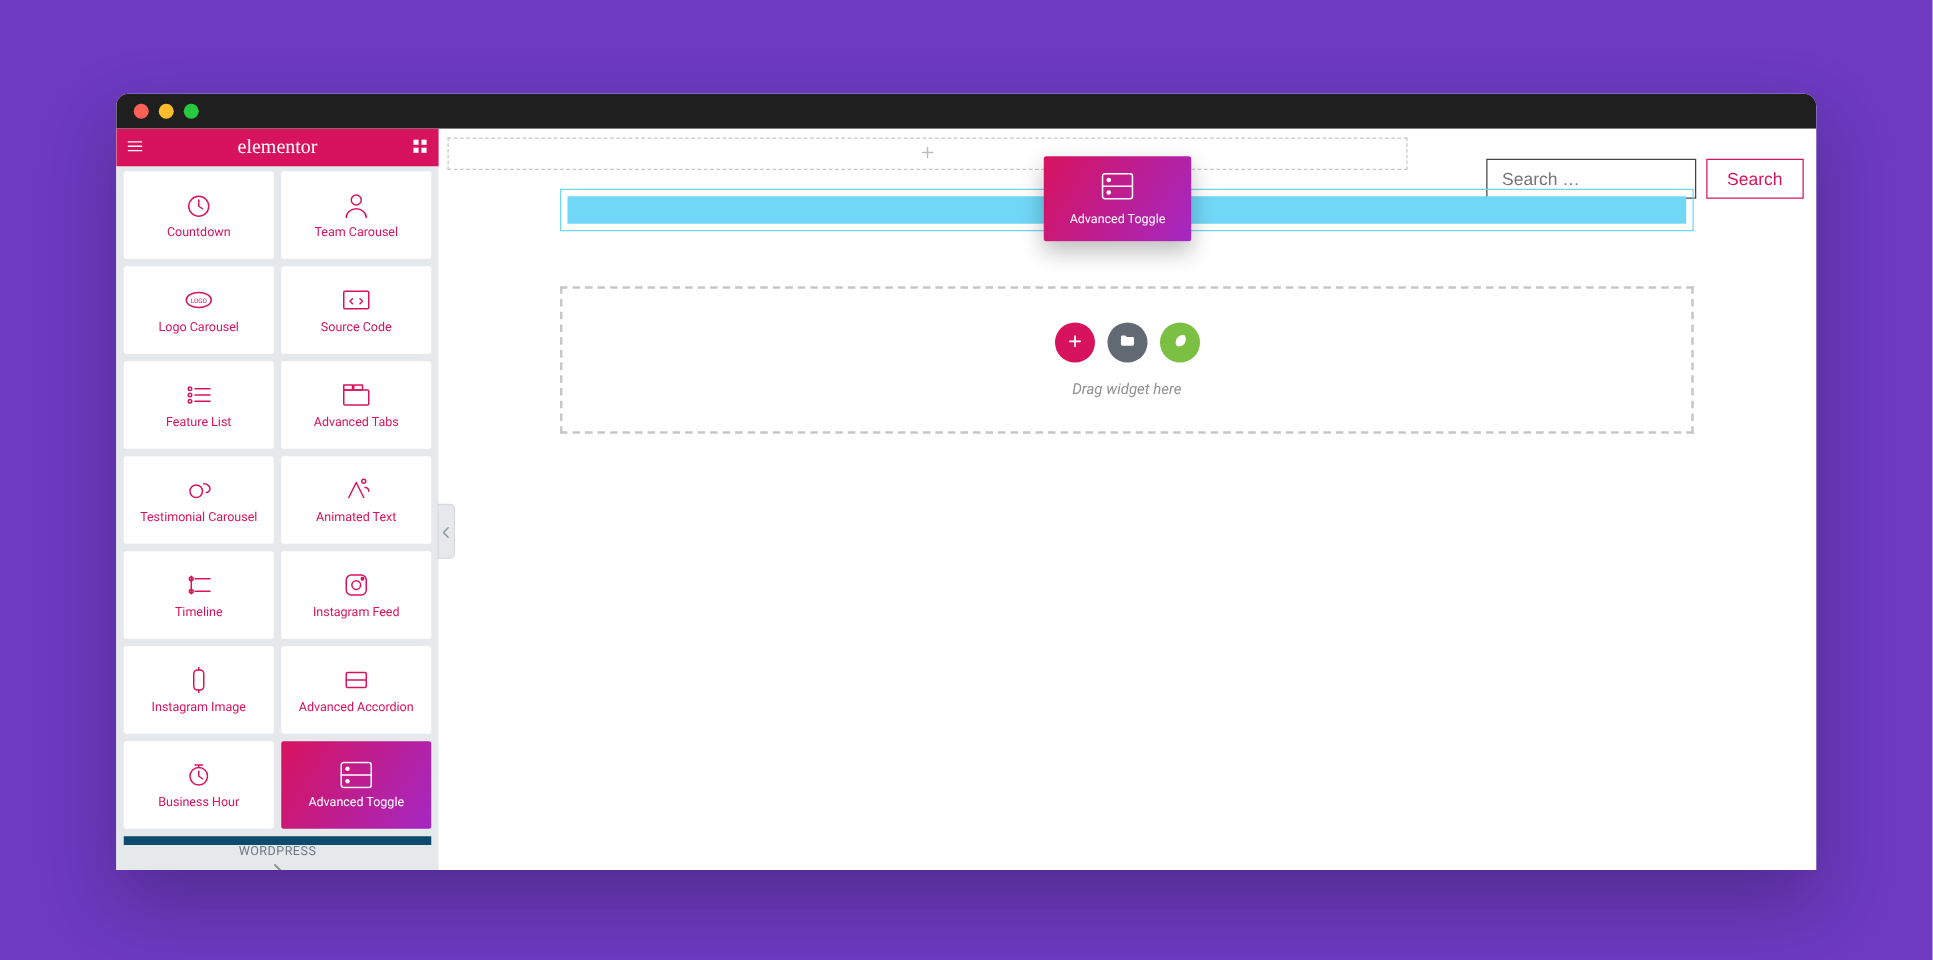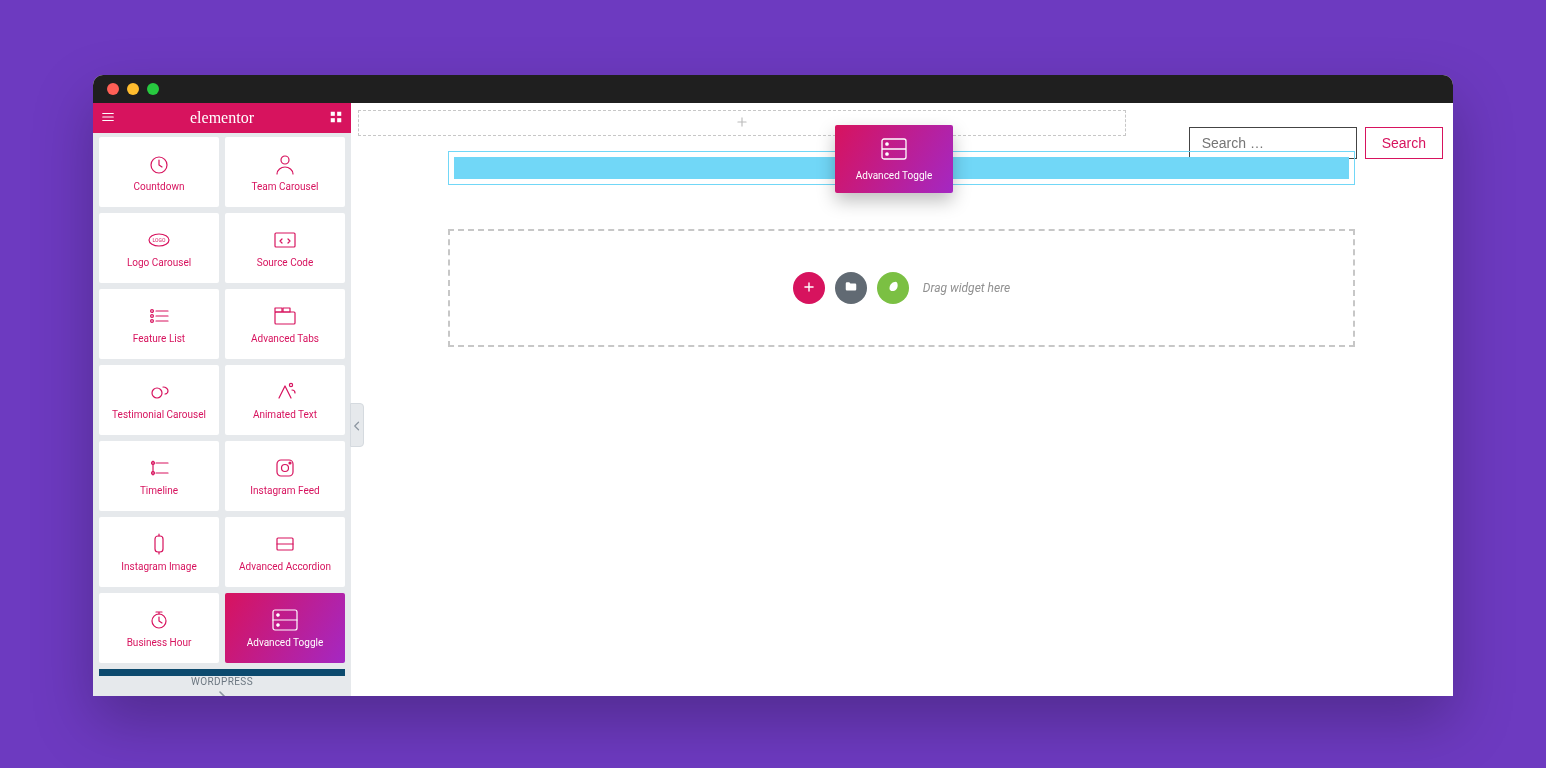--- a/index.html
+++ b/index.html
@@ -164,20 +164,21 @@
     color: #d7135e;
     font-size: 14px;
     cursor: pointer;
   }
   .empty-section {
     position: absolute;
     top: 126px; left: 97px;
     width: 907px; height: 118px;
     border: 2px dashed #c7c7c7;
     display: flex;
+    flex-direction: column;
     align-items: center;
     justify-content: center;
     gap: 14px;
   }
   .circle-row { display: flex; gap: 10px; }
   .circle {
     width: 32px; height: 32px; border-radius: 50%;
     display: flex; align-items: center; justify-content: center;
     cursor: pointer;
     color: #fff;

